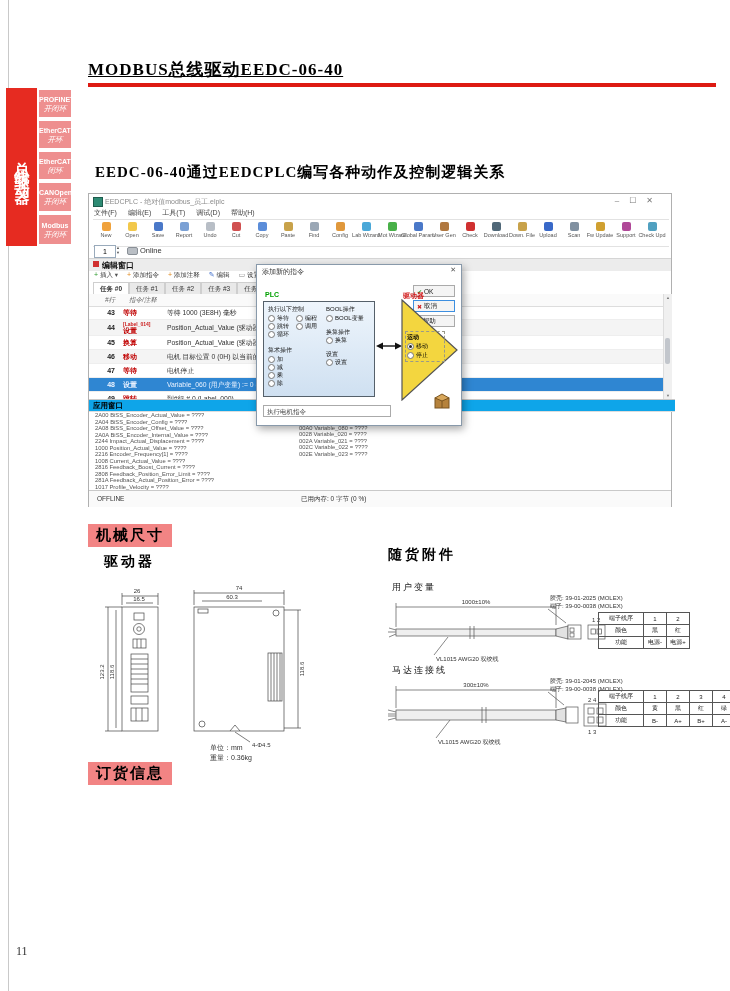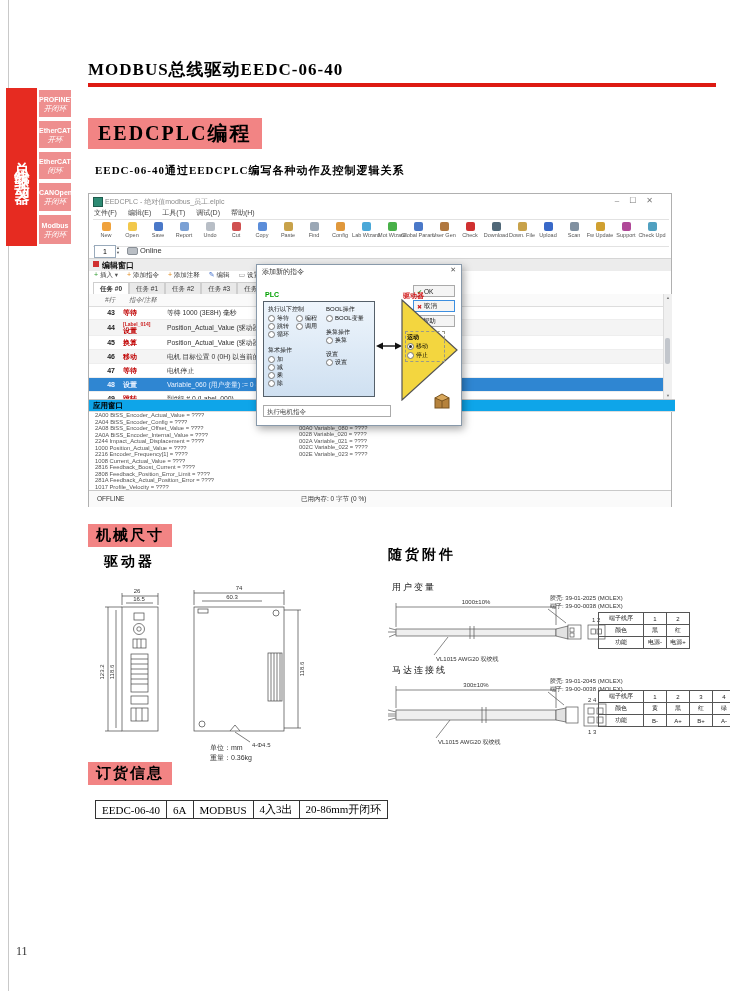--- a/index.html
+++ b/index.html
@@ -84,21 +84,21 @@
   .ord-tb td{border:1px solid #333;font-size:11px;text-align:center;height:17px;padding:0 6px;}
   .pg-no{font-size:12px;color:#333;font-family:"Liberation Serif",serif;}
 </style>
 </head>
 <body>
 
 <div id="page">
 
   <div class="s" style="left:8px;top:0;width:1px;height:991px;background:#c9c9c9;"></div>
 
-  <div class="s doc-title" style="left:88px;top:58px;">MODBUS总线驱动EEDC-06-40</div>
+  <div class="s doc-title" style="left:88px;top:58px;text-decoration:underline;">MODBUS总线驱动EEDC-06-40</div>
   <div class="s red-rule" style="left:88px;top:83px;width:628px;height:4px;"></div>
 
   <div class="s sb-bar" style="left:6px;top:88px;width:31px;height:158px;">
     <span class="vtext">总线驱动器</span>
   </div>
   <div class="s sb-tab" style="left:39px;top:90px;width:32px;height:27px;">
     <span class="l1">PROFINET</span>
     <span class="l2">开闭环</span>
   </div>
   <div class="s sb-tab" style="left:39px;top:121px;width:32px;height:27px;">
@@ -111,22 +111,21 @@
   </div>
   <div class="s sb-tab" style="left:39px;top:183px;width:32px;height:28px;">
     <span class="l1">CANOpen</span>
     <span class="l2">开闭环</span>
   </div>
   <div class="s sb-tab" style="left:39px;top:215px;width:32px;height:29px;">
     <span class="l1">Modbus</span>
     <span class="l2">开闭环</span>
   </div>
 
-  <div class="s sec-hd" style="left:88px;top:118px;font-size:20px;letter-spacing:2px;padding:2px 10px;">EEDCPLC编程</div>
-  <div class="s sub-t" style="left:95px;top:163px;font-size:11px;letter-spacing:1px;">EEDC-06-40通过EEDCPLC编写各种动作及控制逻辑关系</div>
+  <div class="s sub-t" style="left:95px;top:163px;font-size:15px;letter-spacing:1px;">EEDC-06-40通过EEDCPLC编写各种动作及控制逻辑关系</div>
 
   <div class="s app">
 
     <div class="s" style="left:4px;top:3px;width:8px;height:8px;background:#2e8b74;border:1px solid #1d5c4d;"></div>
     <div class="s ttl" style="left:16px;top:3px;">EEDCPLC - 绝对值modbus_员工.elplc</div>
     <div class="s winctl" style="right:8px;top:2px;">
       <span>–</span><span>☐</span><span>✕</span>
     </div>
 
     <div class="s menus" style="left:5px;top:14px;">
@@ -608,24 +607,17 @@
           <td>A+</td>
           <td>B+</td>
           <td>A-</td>
         </tr>
   </tbody>
     </table>
 
   <div class="s sec-hd" style="left:88px;top:762px;font-size:15px;letter-spacing:2px;padding:2px 8px;">订货信息</div>
   <table class="s ord-tb" style="left:95px;top:800px;">
     <tbody>
-    <tr>
-      <td>EEDC-06-40</td>
-      <td>6A</td>
-      <td>MODBUS</td>
-      <td>4入3出</td>
-      <td>20-86mm开闭环</td>
-    </tr>
   </tbody>
     </table>
 
   <div class="s pg-no" style="left:16px;top:944px;">11</div>
 </div>
 
 </body></html>

